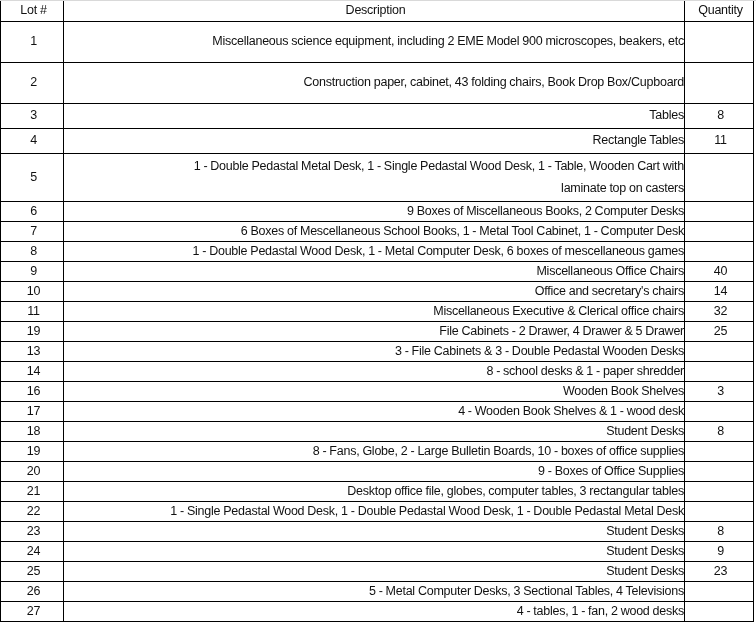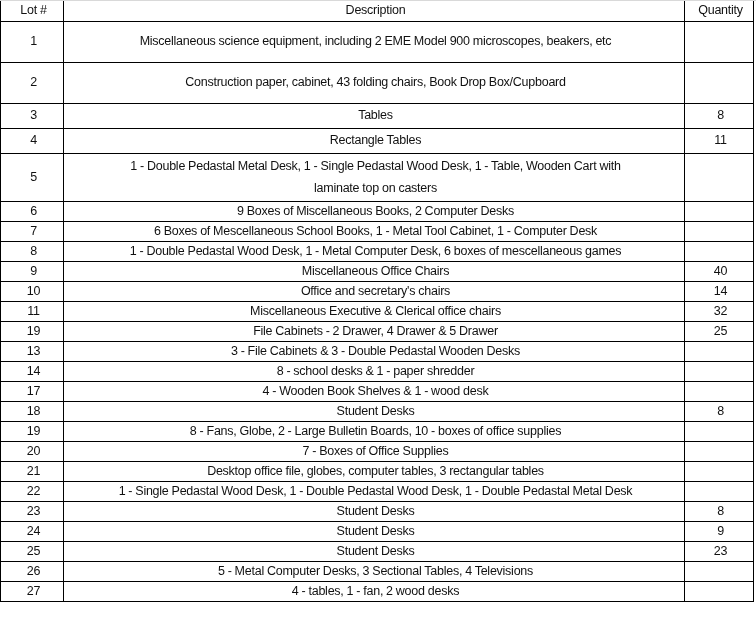--- a/index.html
+++ b/index.html
@@ -58,21 +58,21 @@
 
   td.lot {
     text-align: center;
     padding: 0;
   }
   td.qty {
     text-align: center;
     padding: 0;
   }
   td.desc {
-    text-align: center;
+    text-align: right;
   }
 
   
   tr.h-tall    td { height: 40px; }
   tr.h-mid     td { height: 24px; }
   tr.h-two     td { height: 47px; }
   tr.h-norm    td { height: 19px; }
 
   td.desc .l1,
   td.desc .l2 {
@@ -181,37 +181,42 @@
           <td class="lot">13</td>
           <td class="desc">3 - File Cabinets &amp; 3 - Double Pedastal Wooden Desks</td>
           <td class="qty"></td>
         </tr>
         <tr class="h-norm">
           <td class="lot">14</td>
           <td class="desc">8 - school desks &amp; 1 - paper shredder</td>
           <td class="qty"></td>
         </tr>
         <tr class="h-norm">
+          <td class="lot">16</td>
+          <td class="desc">Wooden Book Shelves</td>
+          <td class="qty">3</td>
+        </tr>
+        <tr class="h-norm">
           <td class="lot">17</td>
           <td class="desc">4 - Wooden Book Shelves &amp; 1 - wood desk</td>
           <td class="qty"></td>
         </tr>
         <tr class="h-norm">
           <td class="lot">18</td>
           <td class="desc">Student Desks</td>
           <td class="qty">8</td>
         </tr>
         <tr class="h-norm">
           <td class="lot">19</td>
           <td class="desc">8 - Fans, Globe, 2 - Large Bulletin Boards, 10 - boxes of office supplies</td>
           <td class="qty"></td>
         </tr>
         <tr class="h-norm">
           <td class="lot">20</td>
-          <td class="desc">7 - Boxes of Office Supplies</td>
+          <td class="desc">9 - Boxes of Office Supplies</td>
           <td class="qty"></td>
         </tr>
         <tr class="h-norm">
           <td class="lot">21</td>
           <td class="desc">Desktop office file, globes, computer tables, 3 rectangular tables</td>
           <td class="qty"></td>
         </tr>
         <tr class="h-norm">
           <td class="lot">22</td>
           <td class="desc">1 - Single Pedastal Wood Desk, 1 - Double Pedastal Wood Desk, 1 - Double Pedastal Metal Desk</td>

